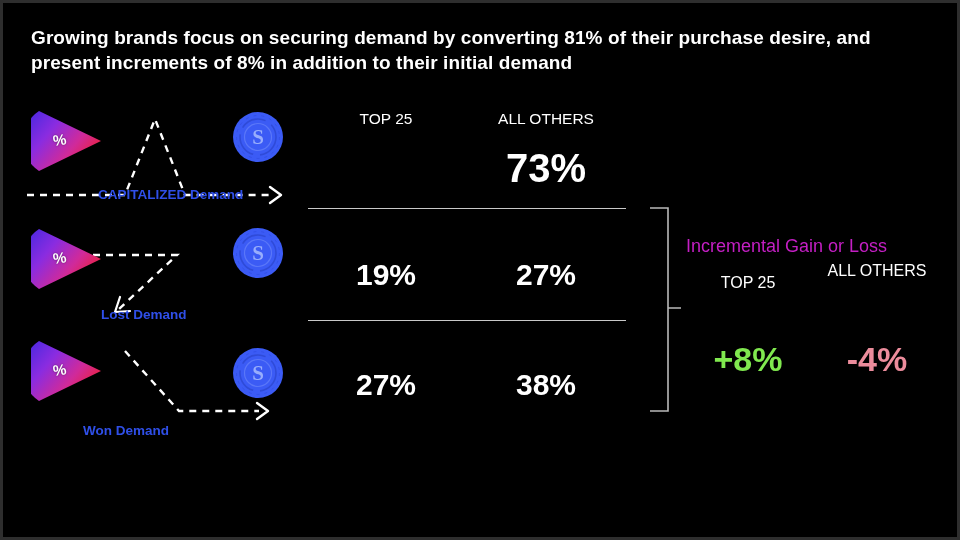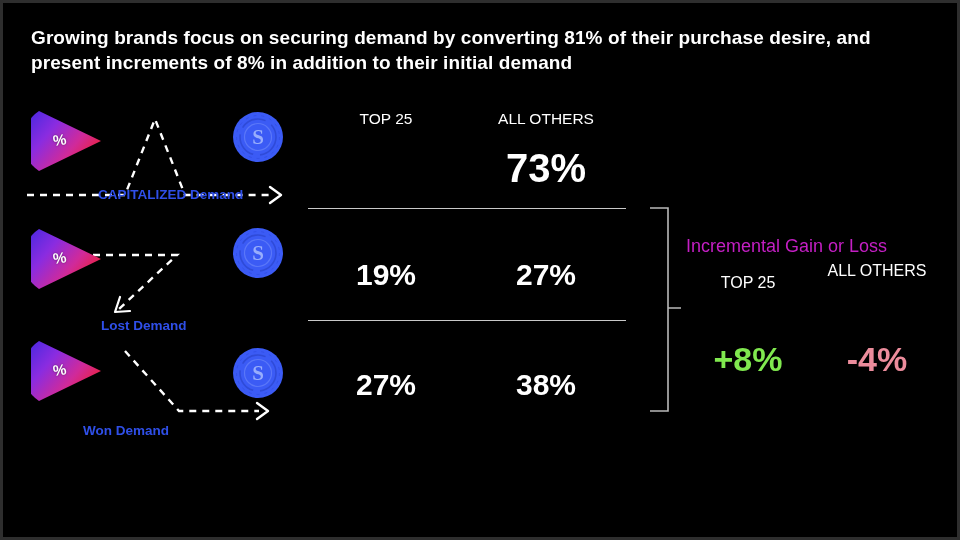--- a/index.html
+++ b/index.html
@@ -211,21 +211,21 @@
     <div class="coin-wrap" style="left:205px; top:6px;">
       <svg width="52" height="52" viewBox="0 0 52 52">
         <circle cx="26" cy="26" r="25" fill="#3b5bf5"></circle>
         <circle cx="26" cy="26" r="18" fill="none" stroke="#2f4bd8" stroke-width="1.6" stroke-dasharray="26 7"></circle>
         <circle cx="26" cy="26" r="13.5" fill="none" stroke="#5a77f8" stroke-width="1.2"></circle>
         <circle cx="26" cy="26" r="21.5" fill="none" stroke="#3350e8" stroke-width="1" stroke-dasharray="3 5"></circle>
       </svg>
       <span class="coin-glyph">S</span>
     </div>
 
-    <div class="flow-label" style="left:60px; top:97px;padding-left:14px;">Lost Demand</div>
+    <div class="flow-label" style="left:60px; top:86px;padding-left:14px;">Lost Demand</div>
   </div>
 
   <div class="flow-row" id="row-won">
 
     <svg class="dash-svg" width="270" height="112">
       <path d="M 98 18 L 152 78 L 232 78" fill="none" stroke="#ffffff" stroke-width="2.4" stroke-dasharray="7 6" stroke-linecap="butt"></path>
       <path d="M 230 70 L 241 78 L 230 86" fill="none" stroke="#ffffff" stroke-width="2.4" stroke-linecap="round" stroke-linejoin="round"></path>
     </svg>
 
     <div class="wedge-wrap">

